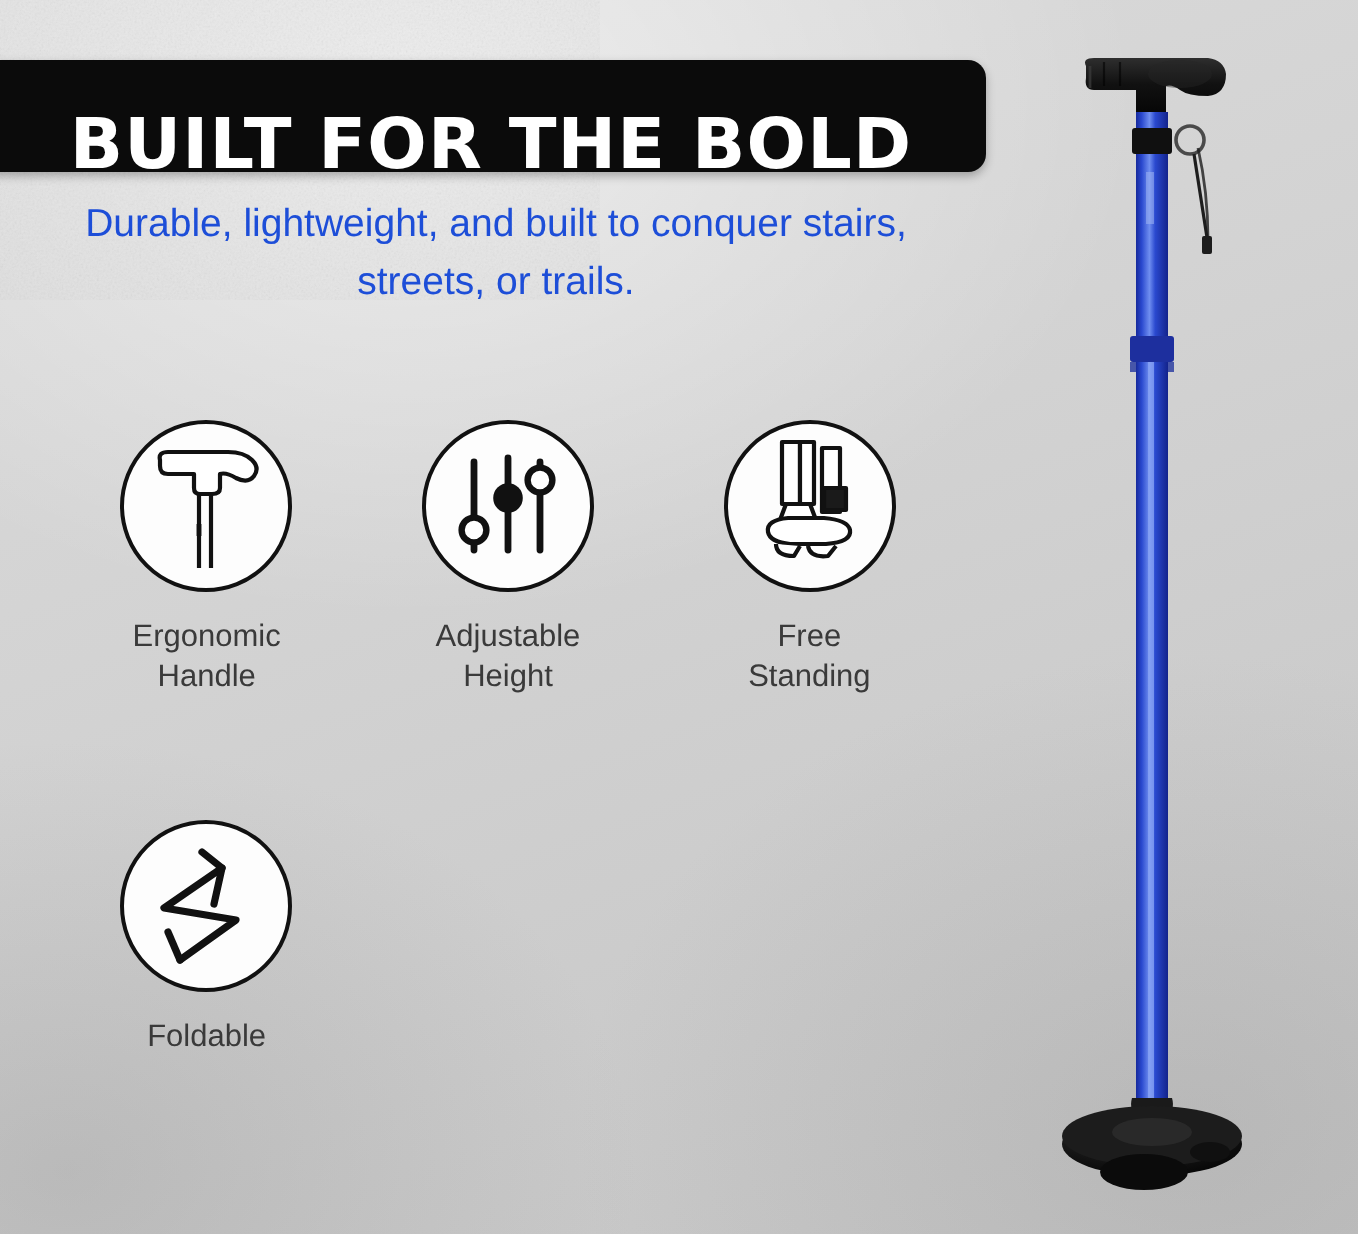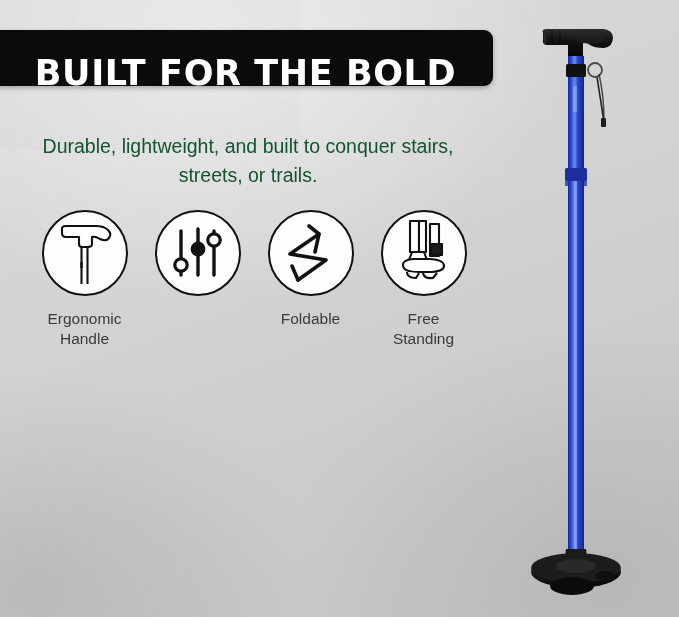--- a/index.html
+++ b/index.html
@@ -37,35 +37,35 @@
     font-size:35px;
     font-weight:bold;
     letter-spacing:.6px;
     white-space:nowrap;
     font-family:"DejaVu Sans", sans-serif;
     margin-top:29px;
   }
 
   
   #subhead {
-    position:absolute; left:22px; top:132px;
+    position:absolute; left:22px; top:98px;
     width:452px;
     text-align:center;
-    color:#14532d;
+    color:#1d4ed8;
     font-size:19.5px;
     line-height:29px;
     font-family:"Liberation Sans", sans-serif;
   }
 
   
   #features {
     position:absolute; left:28px; top:210px;
     width:452px;
     display:grid;
-    grid-template-columns:repeat(4,1fr);
+    grid-template-columns:repeat(3,1fr);
     grid-template-rows:repeat(2,200px);
   }
   .feature { display:flex; flex-direction:column; align-items:center; }
   .circle {
     width:86px; height:86px;
     border-radius:50%;
     background:#fdfdfd;
     border:2px solid #111;
     display:flex; align-items:center; justify-content:center;
     overflow:hidden;
@@ -125,54 +125,56 @@
         <g stroke="#111" stroke-width="3.4" stroke-linecap="round">
           <line x1="13" y1="8" x2="13" y2="52"></line>
           <line x1="30" y1="6" x2="30" y2="52"></line>
           <line x1="46" y1="8" x2="46" y2="52"></line>
         </g>
         <circle cx="13" cy="42" r="6.2" fill="#fff" stroke="#111" stroke-width="3.2"></circle>
         <circle cx="30" cy="26" r="7.4" fill="#111"></circle>
         <circle cx="46" cy="17" r="6.2" fill="#fff" stroke="#111" stroke-width="3.2"></circle>
       </svg>
     </div>
-  </div>
-
-
-
-  <div class="feature">
-    <div class="circle">
-      <svg width="58" height="62" viewBox="0 0 58 62">
-        <g fill="none" stroke="#111" stroke-width="3.6" stroke-linecap="round" stroke-linejoin="round">
-          <path d="M27 4 L37 12 L8 32 L44 38 L16 58"></path>
-          <path d="M37 12 L33 30"></path>
-          <path d="M16 58 L10 44"></path>
-        </g>
-      </svg>
-    </div>
-    <div class="caption">Foldable</div>
-  </div>
+    <div class="caption">Adjustable
+Height</div>
+  </div>
+
+
 
   <div class="feature">
     <div class="circle">
       <svg width="74" height="74" viewBox="0 0 74 74">
         <g fill="#fff" stroke="#111" stroke-width="2.1" stroke-linejoin="round">
           <path d="M23 5 L32 5 L32 36 L23 36 Z"></path>
           <path d="M32 5 L39 5 L39 36 L32 36 Z"></path>
           <path d="M43 8 L52 8 L52 40 L43 40 Z"></path>
           <rect x="44" y="28" width="11" height="11" fill="#1a1a1a"></rect>
           <path d="M25 36 L37 36 L40 44 L22 44 Z"></path>
           <path d="M16 50 Q15 44 26 43 L44 43 Q56 44 57 49 Q58 55 45 56 L27 56 Q17 55 16 50 Z"></path>
           <path d="M20 56 Q20 62 29 62 L32 57"></path>
           <path d="M36 57 Q37 63 46 62 L50 57"></path>
         </g>
       </svg>
     </div>
     <div class="caption">Free
 Standing</div>
+  </div>
+
+  <div class="feature">
+    <div class="circle">
+      <svg width="58" height="62" viewBox="0 0 58 62">
+        <g fill="none" stroke="#111" stroke-width="3.6" stroke-linecap="round" stroke-linejoin="round">
+          <path d="M27 4 L37 12 L8 32 L44 38 L16 58"></path>
+          <path d="M37 12 L33 30"></path>
+          <path d="M16 58 L10 44"></path>
+        </g>
+      </svg>
+    </div>
+    <div class="caption">Foldable</div>
   </div>
 
 </div>
 
 <svg id="product" viewBox="0 0 179 617">
   <defs>
     <linearGradient id="shaft" x1="0" y1="0" x2="1" y2="0">
       <stop offset="0%" stop-color="#16299c"></stop>
       <stop offset="18%" stop-color="#2a49cf"></stop>
       <stop offset="42%" stop-color="#6f8ef0"></stop>

